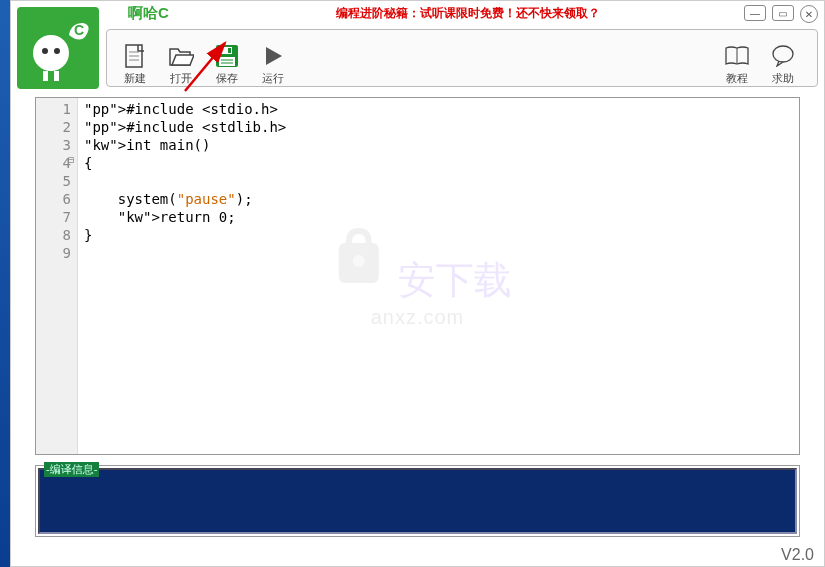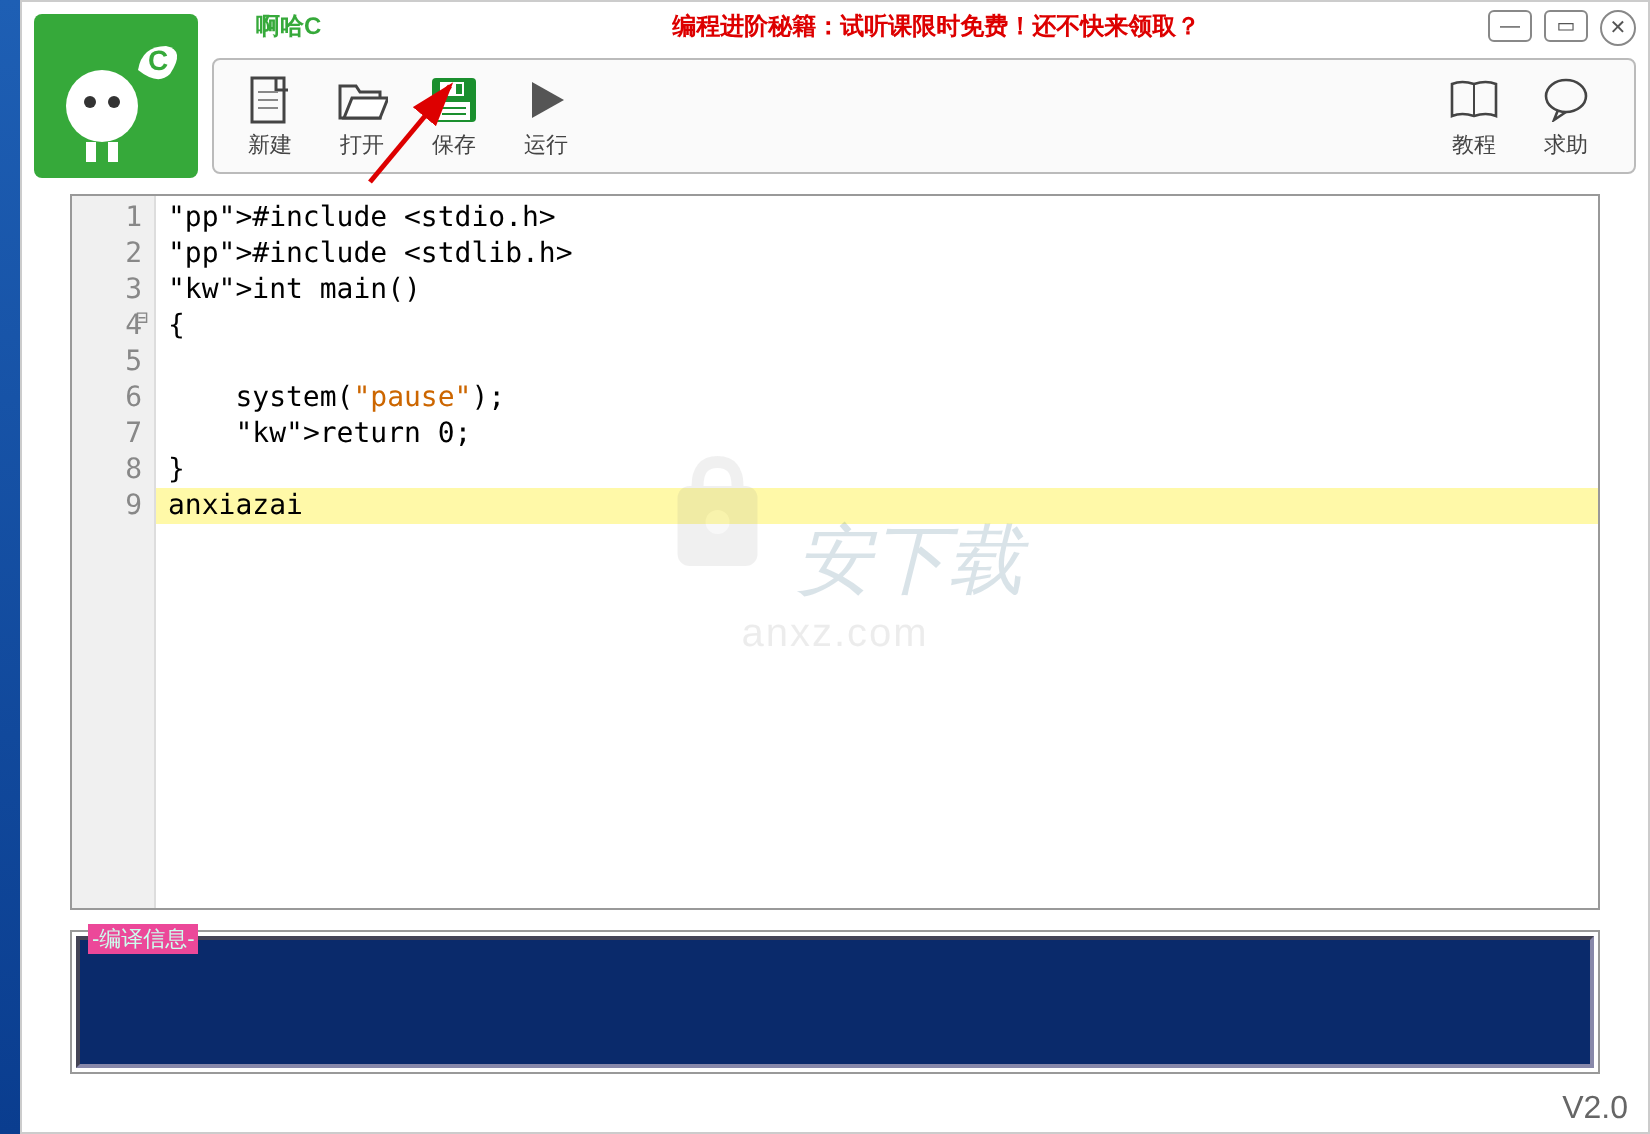--- a/index.html
+++ b/index.html
@@ -2,44 +2,44 @@
 <html><head>
 <meta charset="utf-8">
 <style>
 * { margin: 0; padding: 0; box-sizing: border-box; }
 body { width: 825px; height: 567px; font-family: "Microsoft YaHei", sans-serif; background: #fff; position: relative; overflow: hidden; }
 .desktop { position: absolute; left: 0; top: 0; width: 10px; height: 567px; background: linear-gradient(#1e5fb4, #0a3d8f); }
 .window { position: absolute; left: 10px; top: 0; right: 0; bottom: 0; background: #fff; border: 1px solid #ccc; }
 .titlebar { height: 24px; display: flex; align-items: center; padding: 0 6px; position: relative; }
 .app-logo { position: absolute; left: 6px; top: 6px; width: 82px; height: 82px; background: #36a93a; border-radius: 4px; display: flex; align-items: center; justify-content: center; }
 .app-logo svg { width: 70px; height: 70px; }
-.app-title { margin-left: 111px; font-size: 12px; font-weight: bold; color: #36a93a; }
+.app-title { margin-left: 111px; font-size: 15px; font-weight: bold; color: #36a93a; }
 .promo { position: absolute; left: 50%; transform: translateX(-35%); font-size: 12px; font-weight: bold; color: #d00; margin-left: 11px; }
 .win-controls { position: absolute; right: 6px; top: 4px; display: flex; gap: 6px; }
 .win-btn { width: 22px; height: 16px; border: 1px solid #888; border-radius: 3px; display: flex; align-items: center; justify-content: center; cursor: pointer; font-size: 10px; color: #555; }
 .win-btn.close { border-radius: 50%; width: 18px; height: 18px; }
-.toolbar { position: absolute; left: 95px; top: 28px; right: 6px; height: 58px; border: 1px solid #bbb; border-radius: 4px; display: flex; align-items: center; padding: 0 8px; background: #fafafa; }
+.toolbar { position: absolute; left: 95px; top: 28px; right: 6px; height: 58px; border: 1px solid #bbb; border-radius: 4px; display: flex; align-items: flex-end; padding: 0 8px; background: #fafafa; }
 .tb-btn { width: 40px; display: flex; flex-direction: column; align-items: center; cursor: pointer; margin-right: 6px; }
 .tb-icon { width: 26px; height: 26px; display: flex; align-items: center; justify-content: center; }
 .tb-label { font-size: 11px; color: #444; margin-top: 2px; }
 .tb-spacer { flex: 1; }
 .editor-wrap { position: absolute; left: 24px; top: 96px; right: 24px; height: 358px; border: 1px solid #999; background: #fff; }
 .editor { display: flex; height: 100%; overflow: hidden; font-family: Consolas, monospace; font-size: 14px; }
 .gutter { width: 42px; background: #f0f0f0; border-right: 1px solid #ddd; text-align: right; padding: 2px 6px 0 0; color: #888; line-height: 18px; }
 .code { flex: 1; padding-top: 2px; position: relative; }
 .code-line { height: 18px; line-height: 18px; padding-left: 6px; white-space: pre; }
 .hl { background: #fff9a8; }
 .str { color: #cc6600; }
 .fold { position: absolute; left: -12px; width: 10px; text-align: center; color: #888; font-size: 10px; }
 .watermark { position: absolute; left: 50%; top: 50%; transform: translate(-50%,-50%); opacity: 0.15; pointer-events: none; text-align: center; }
-.watermark-text { font-size: 38px; color: #0c4a6e; font-family: sans-serif; font-style: italic; }
+.watermark-text { font-size: 38px; color: #8b5cf6; font-family: sans-serif; }
 .watermark-sub { font-size: 20px; color: #888; letter-spacing: 1px; }
 .console-wrap { position: absolute; left: 24px; top: 464px; right: 24px; height: 72px; border: 1px solid #999; }
 .console-inner { margin: 2px; height: calc(100% - 4px); background: #0a2a6b; border: 2px inset #88a; position: relative; }
-.console-legend { position: absolute; left: 4px; top: -8px; font-size: 11px; color: #cfe; background: #ec4899; padding: 0 2px; }
+.console-legend { position: absolute; left: 4px; top: -8px; font-size: 11px; color: #cfe; background: #15803d; padding: 0 2px; }
 .version { position: absolute; right: 10px; bottom: 2px; font-size: 16px; color: #666; }
 .arrow { position: absolute; left: 166px; top: 32px; pointer-events: none; }
 </style>
 </head>
 <body>
 
 <div class="desktop"></div>
 <div class="window">
 
   <div class="titlebar">
@@ -152,21 +152,20 @@
       <div class="code" id="code">
           <div class="code-line"><span class="&lt;span">"pp"</span>&gt;#include &lt;stdio.h&gt;</div>
           <div class="code-line"><span class="&lt;span">"pp"</span>&gt;#include &lt;stdlib.h&gt;</div>
           <div class="code-line"><span class="&lt;span">"kw"</span>&gt;int main()</div>
           <span class="fold" style="top: 56px;">⊟</span>
           <div class="code-line">{</div>
           <div class="code-line">&nbsp;</div>
           <div class="code-line">    system(<span class="str">"pause"</span>);</div>
           <div class="code-line">    <span class="&lt;span">"kw"</span>&gt;return 0;</div>
           <div class="code-line">}</div>
-          <div class="code-line hl">anxiazai</div>
         </div>
     </div>
     <div class="watermark">
       <svg width="70" height="70" style="opacity:.8">
           <rect x="15" y="20" width="40" height="40" rx="6" fill="#888"></rect>
           <path d="M25 20 Q25 8 35 8 Q45 8 45 20" fill="none" stroke="#888" stroke-width="6"></path>
           <circle cx="35" cy="38" r="6" fill="#ccc"></circle>
         </svg>
       <span class="watermark-text">安下载</span>
       <div class="watermark-sub">anxz.com</div>

